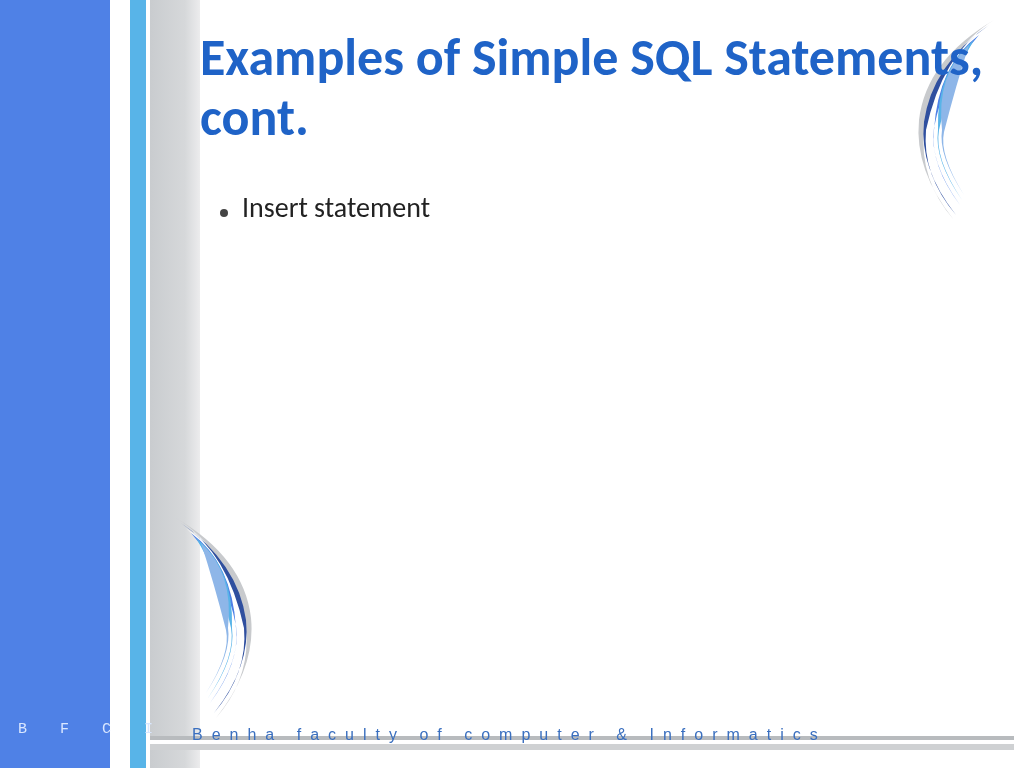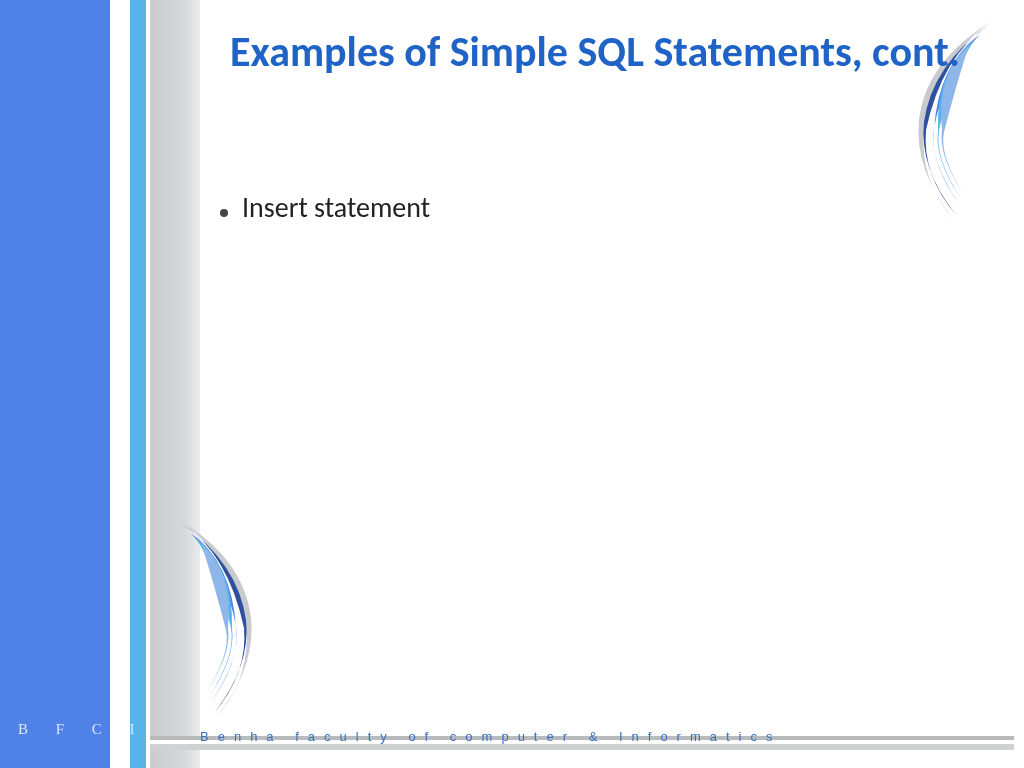--- a/index.html
+++ b/index.html
@@ -2,32 +2,32 @@
 <html><head>
 <meta charset="utf-8">
 <style>
   * { box-sizing: border-box; margin: 0; padding: 0; }
   html, body { width: 1024px; height: 768px; overflow: hidden; font-family: Calibri, Arial, sans-serif; background: #fff; }
   .slide { position: relative; width: 1024px; height: 768px; background: #ffffff; }
   .bar-blue { position: absolute; left: 0; top: 0; width: 110px; height: 768px; background: #4f81e6; }
   .bar-cyan { position: absolute; left: 130px; top: 0; width: 16px; height: 768px; background: #58b4e8; }
   .bar-white-line { position: absolute; left: 146px; top: 0; width: 4px; height: 768px; background: #ffffff; }
   .bar-grey { position: absolute; left: 150px; top: 0; width: 50px; height: 768px; background: linear-gradient(90deg, #c9cccf 0%, #d6d8da 70%, #ececed 100%); }
-  .title { position: absolute; left: 200px; top: 28px; width: 790px; text-align: center; font-weight: 700; color: #1f63c7; font-size: 42px; line-height: 1.15; }
+  .title { position: absolute; left: 200px; top: 28px; width: 790px; font-weight: 700; color: #1f63c7; font-size: 52px; line-height: 1.15; }
   .content { position: absolute; left: 220px; top: 190px; width: 740px; }
   .bullet-row { display: flex; align-items: baseline; gap: 14px; margin-bottom: 22px; }
   .bullet-dot { width: 8px; height: 8px; border-radius: 50%; background: #444; margin-top: 12px; flex-shrink: 0; }
   .bullet-text { font-size: 28px; color: #222; }
   .code-block { margin-left: 26px; font-family: "Courier New", monospace; font-size: 22px; font-weight: bold; color: #1d6fa5; line-height: 1.35; white-space: pre-wrap; }
   .footer-strip { position: absolute; left: 150px; bottom: 18px; right: 10px; }
   .footer-line1 { height: 4px; background: #b8bbbe; }
   .footer-gap { height: 4px; background: #fff; }
   .footer-line2 { height: 6px; background: #cfd1d3; }
-  .footer-text { position: absolute; left: 200px; bottom: 24px; font-size: 13px; letter-spacing: 9px; color: #3a6fbf; font-family: Arial, sans-serif; margin-top: 20px; }
-  .side-label { position: absolute; left: 18px; bottom: 30px; color: #d9e7ff; font-size: 15px; letter-spacing: 12px; font-family: Liberation Serif, serif; margin-top: 48px; }
+  .footer-text { position: absolute; left: 192px; bottom: 24px; font-size: 16px; letter-spacing: 9px; color: #3a6fbf; font-family: Arial, sans-serif; margin-top: 20px; }
+  .side-label { position: absolute; left: 18px; bottom: 30px; color: #d9e7ff; font-size: 15px; letter-spacing: 12px; font-family: Liberation Mono, monospace; margin-top: 48px; }
   .logo { position: absolute; left: 22px; bottom: 70px; width: 70px; height: 70px; }
   .logo svg { width: 100%; height: 100%; }
   .swoosh-top { position: absolute; right: 10px; top: 10px; width: 150px; height: 220px; }
   .swoosh-bot { position: absolute; left: 156px; bottom: 40px; width: 150px; height: 220px; transform: scaleX(-1); }
 </style>
 </head>
 <body>
 
 <div class="slide">
   <div class="bar-blue"></div>

